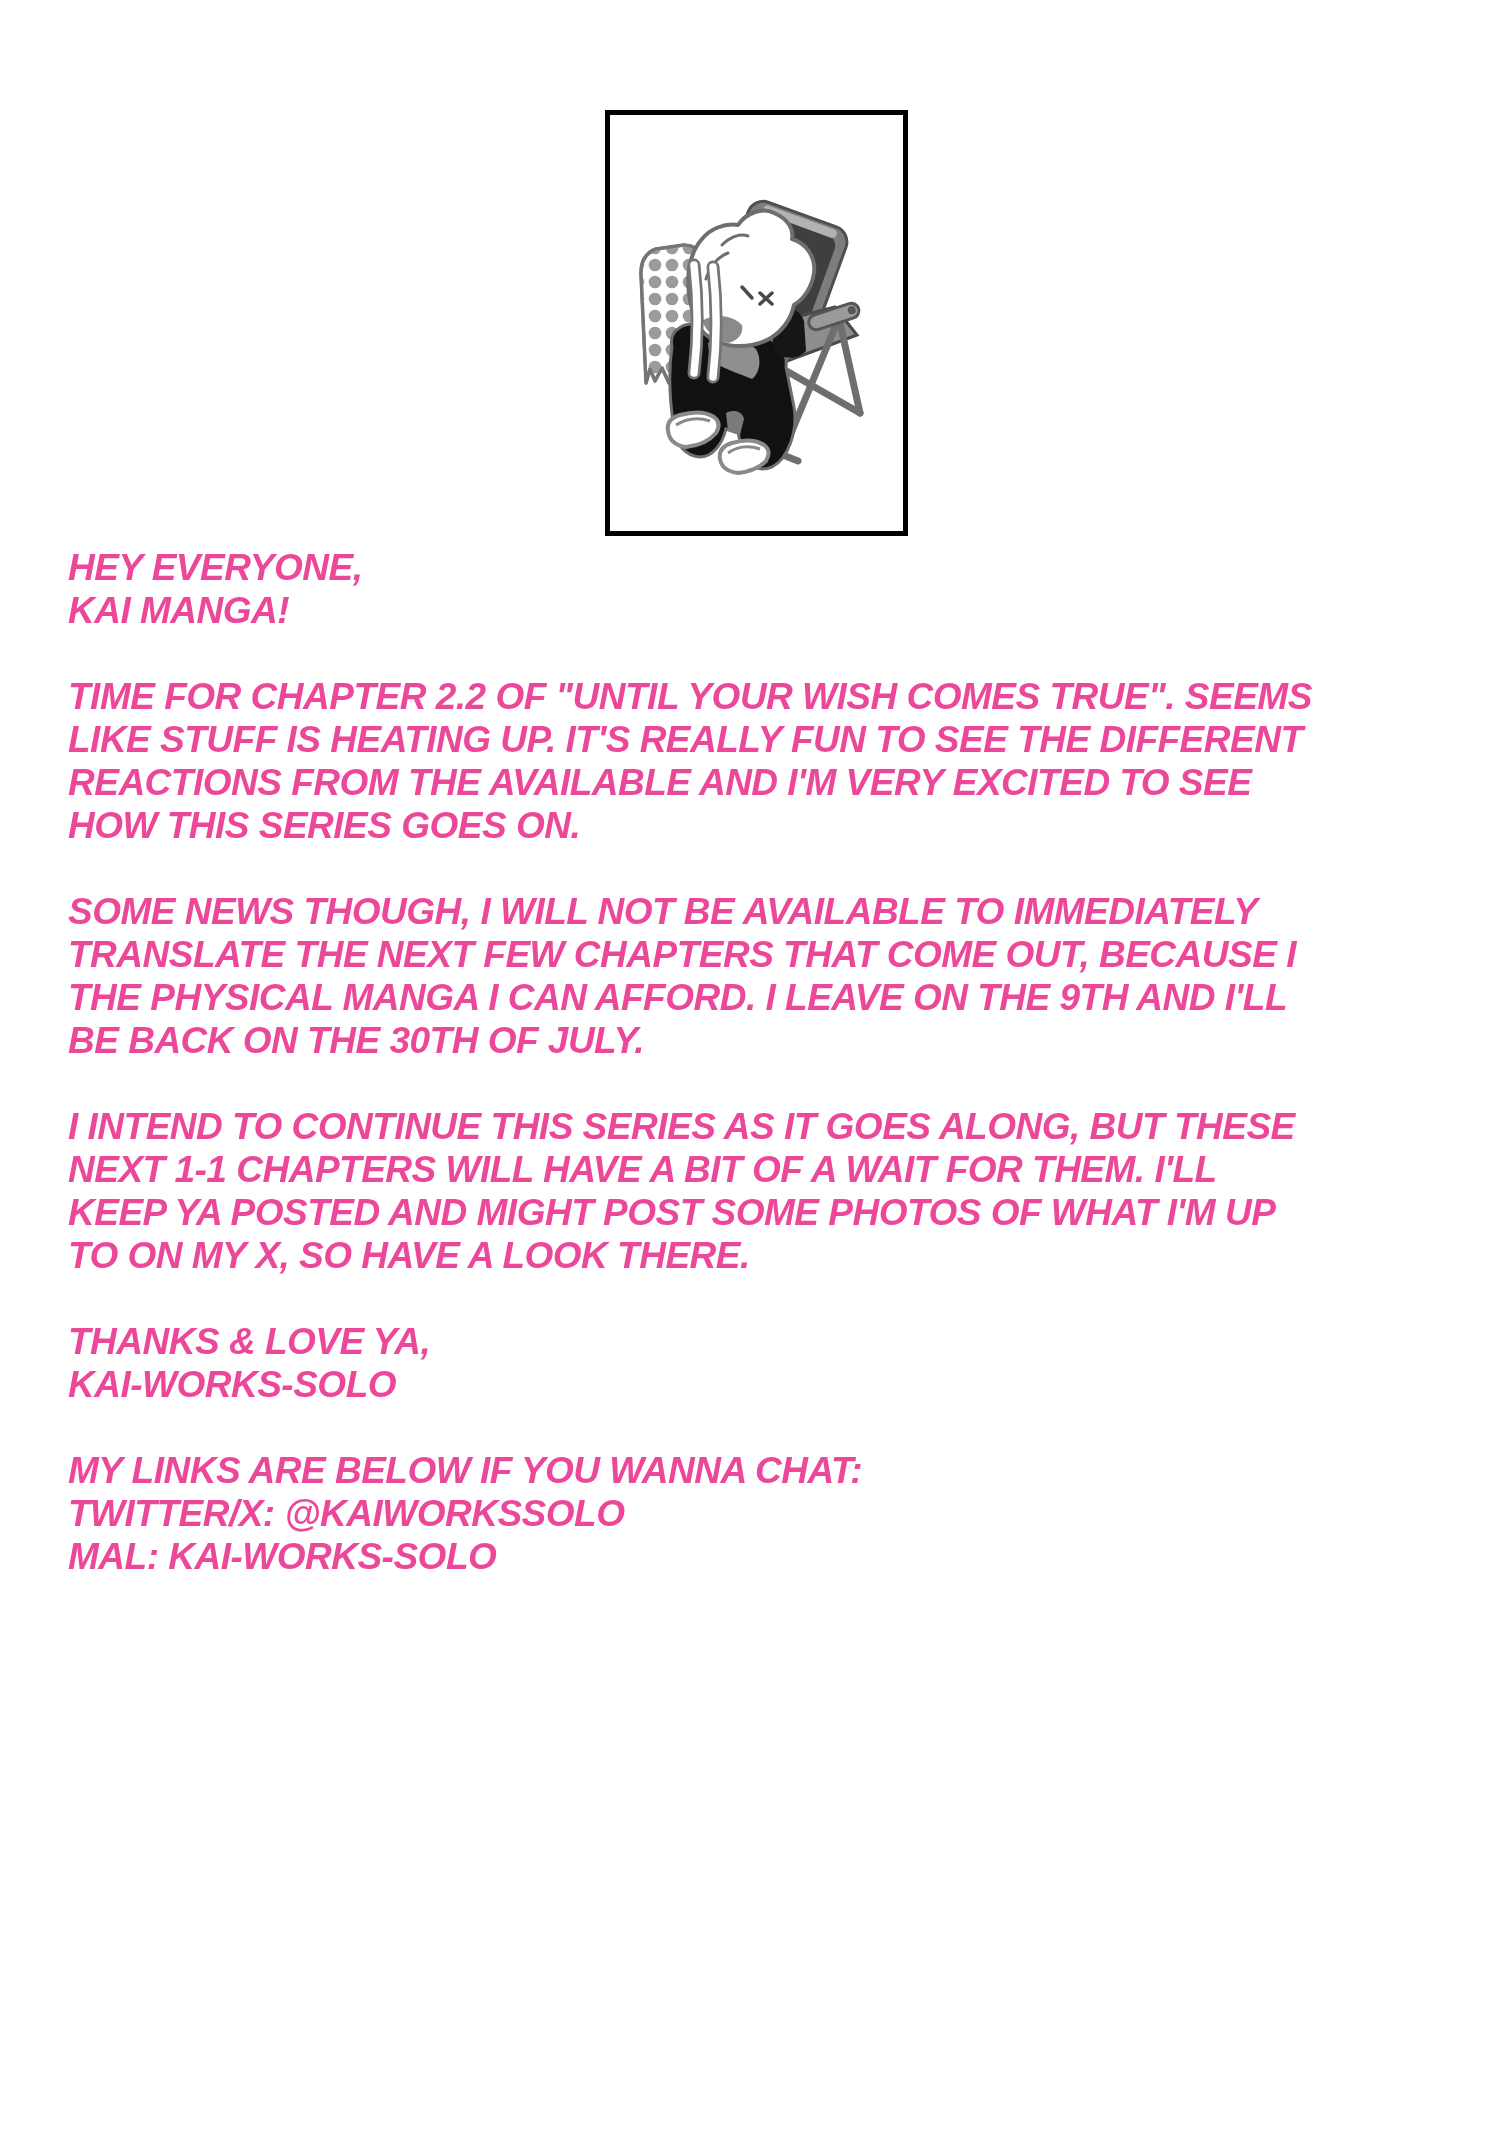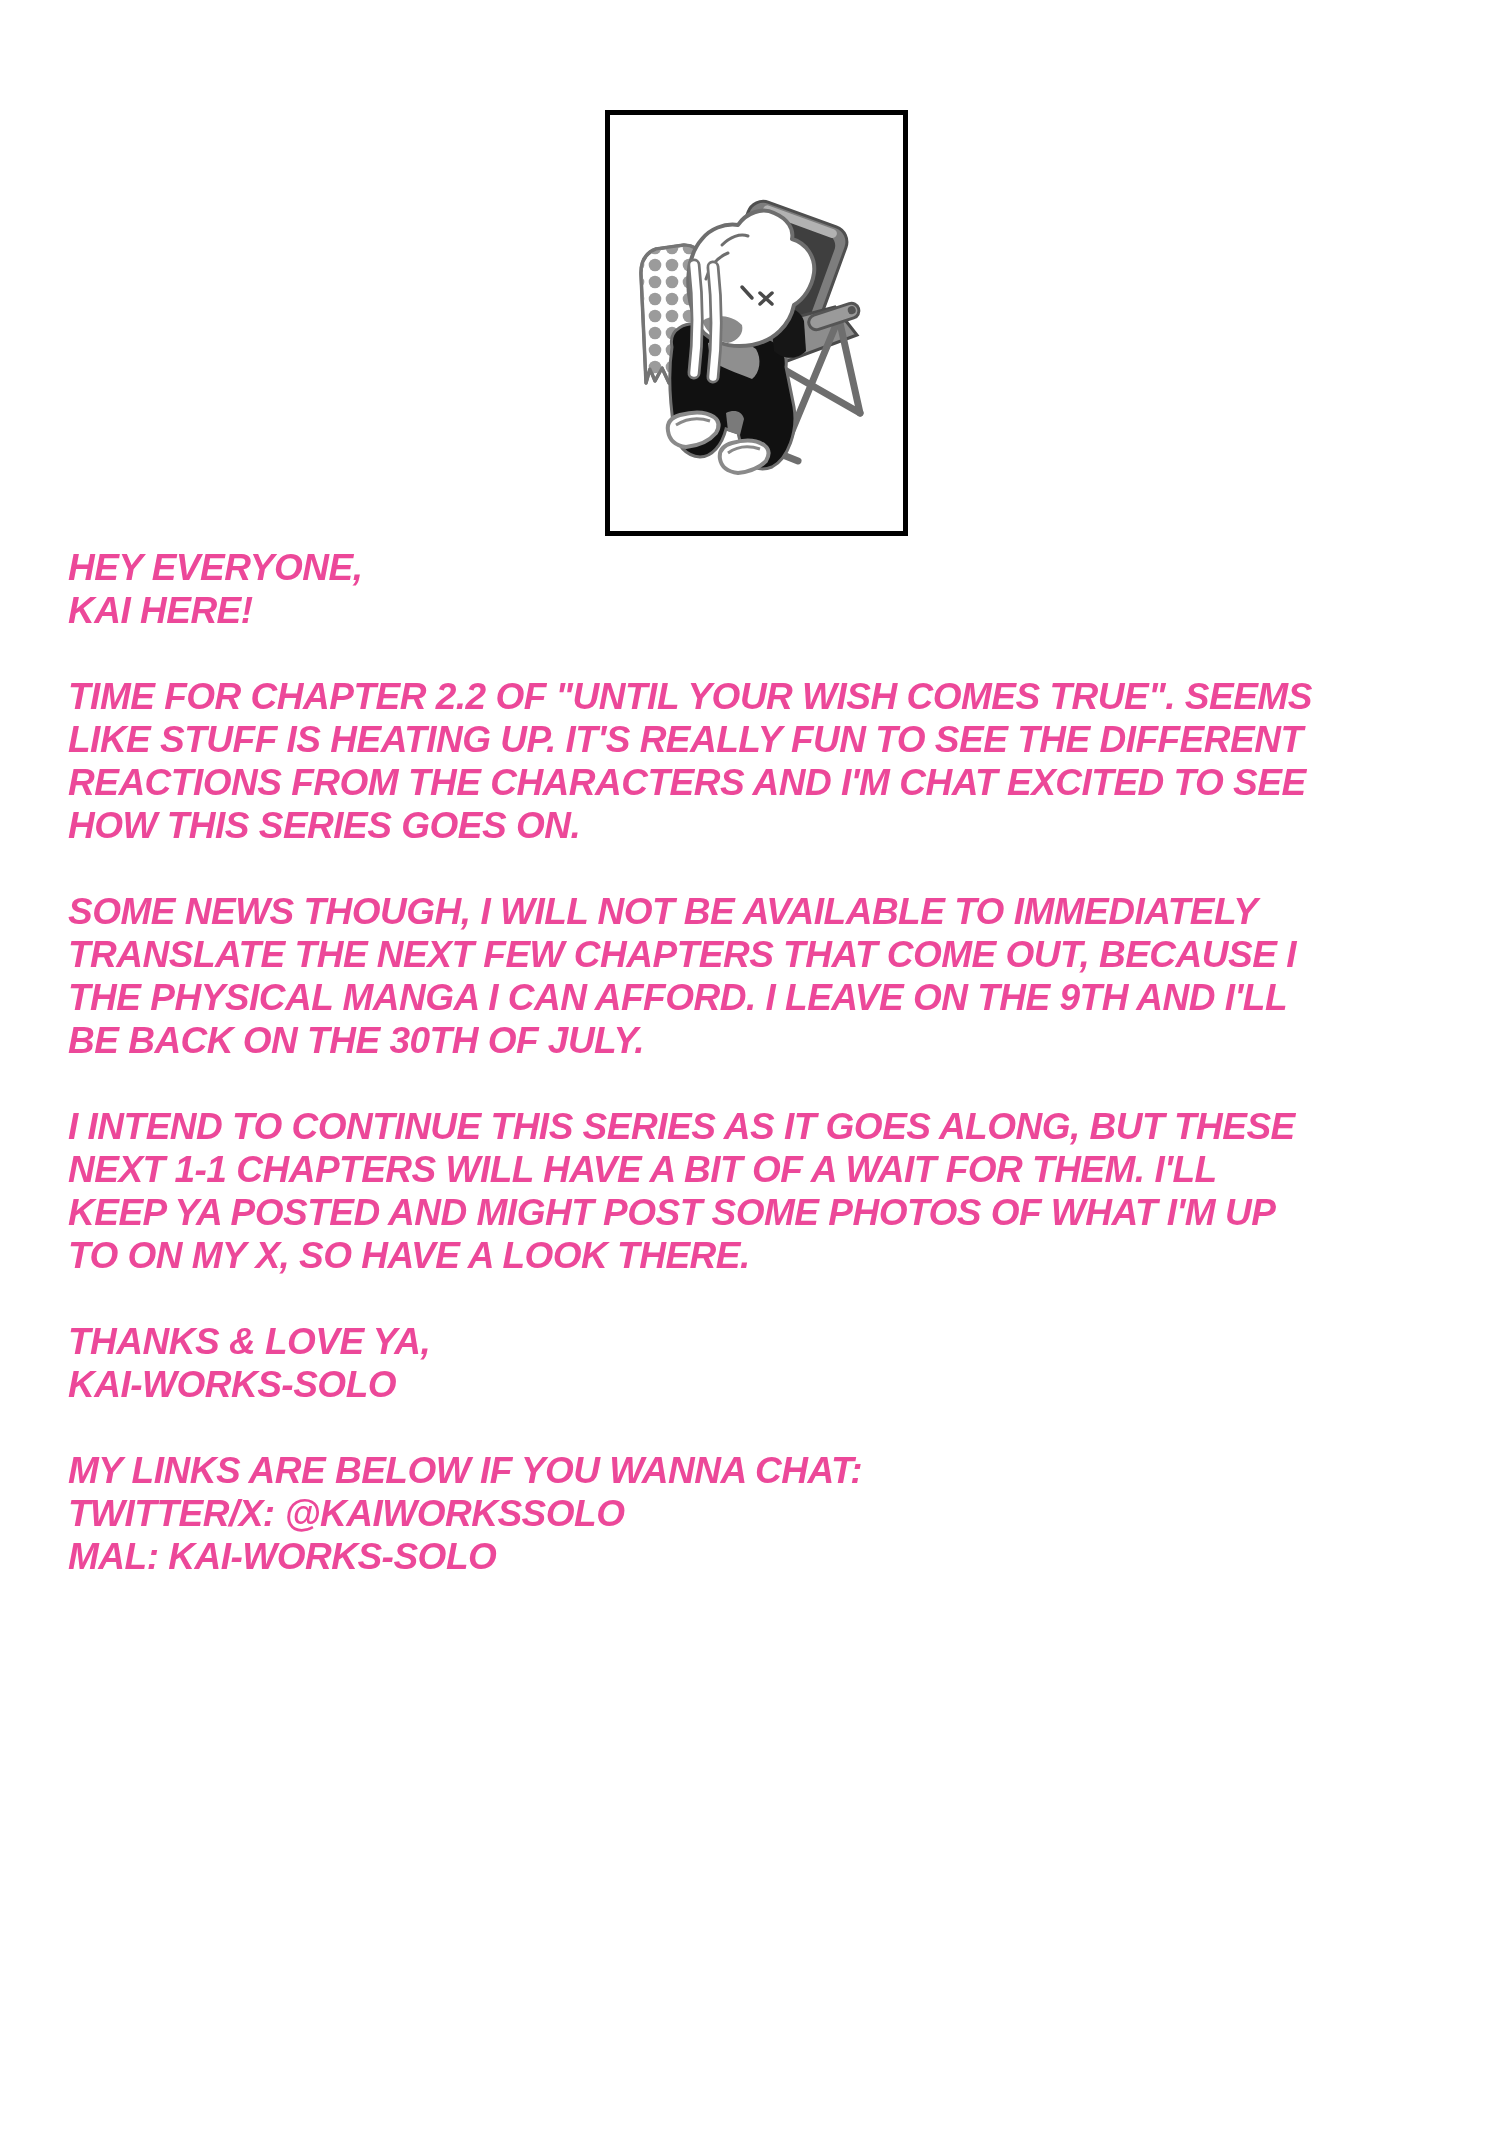--- a/index.html
+++ b/index.html
@@ -126,26 +126,26 @@
         <path d="M 132 172 L 142 183"></path>
         <path d="M 150 178 L 162 189 M 162 178 L 150 189"></path>
       </g>
     </g>
   </svg>
 </figure>
 
 <section class="note">
   <p>
     <span class="line">HEY EVERYONE,</span>
-    <span class="line">KAI HERE!</span>
+    <span class="line">KAI MANGA!</span>
   </p>
   <p>
     <span class="line">TIME FOR CHAPTER 2.2 OF "UNTIL YOUR WISH COMES TRUE". SEEMS</span>
     <span class="line">LIKE STUFF IS HEATING UP. IT'S REALLY FUN TO SEE THE DIFFERENT</span>
-    <span class="line">REACTIONS FROM THE CHARACTERS AND I'M CHAT EXCITED TO SEE</span>
+    <span class="line">REACTIONS FROM THE AVAILABLE AND I'M VERY EXCITED TO SEE</span>
     <span class="line">HOW THIS SERIES GOES ON.</span>
   </p>
   <p>
     <span class="line">SOME NEWS THOUGH, I WILL NOT BE AVAILABLE TO IMMEDIATELY</span>
     <span class="line">TRANSLATE THE NEXT FEW CHAPTERS THAT COME OUT, BECAUSE I</span>
     <span class="line">THE PHYSICAL MANGA I CAN AFFORD. I LEAVE ON THE 9TH AND I'LL</span>
     <span class="line">BE BACK ON THE 30TH OF JULY.</span>
   </p>
   <p>
     <span class="line">I INTEND TO CONTINUE THIS SERIES AS IT GOES ALONG, BUT THESE</span>

